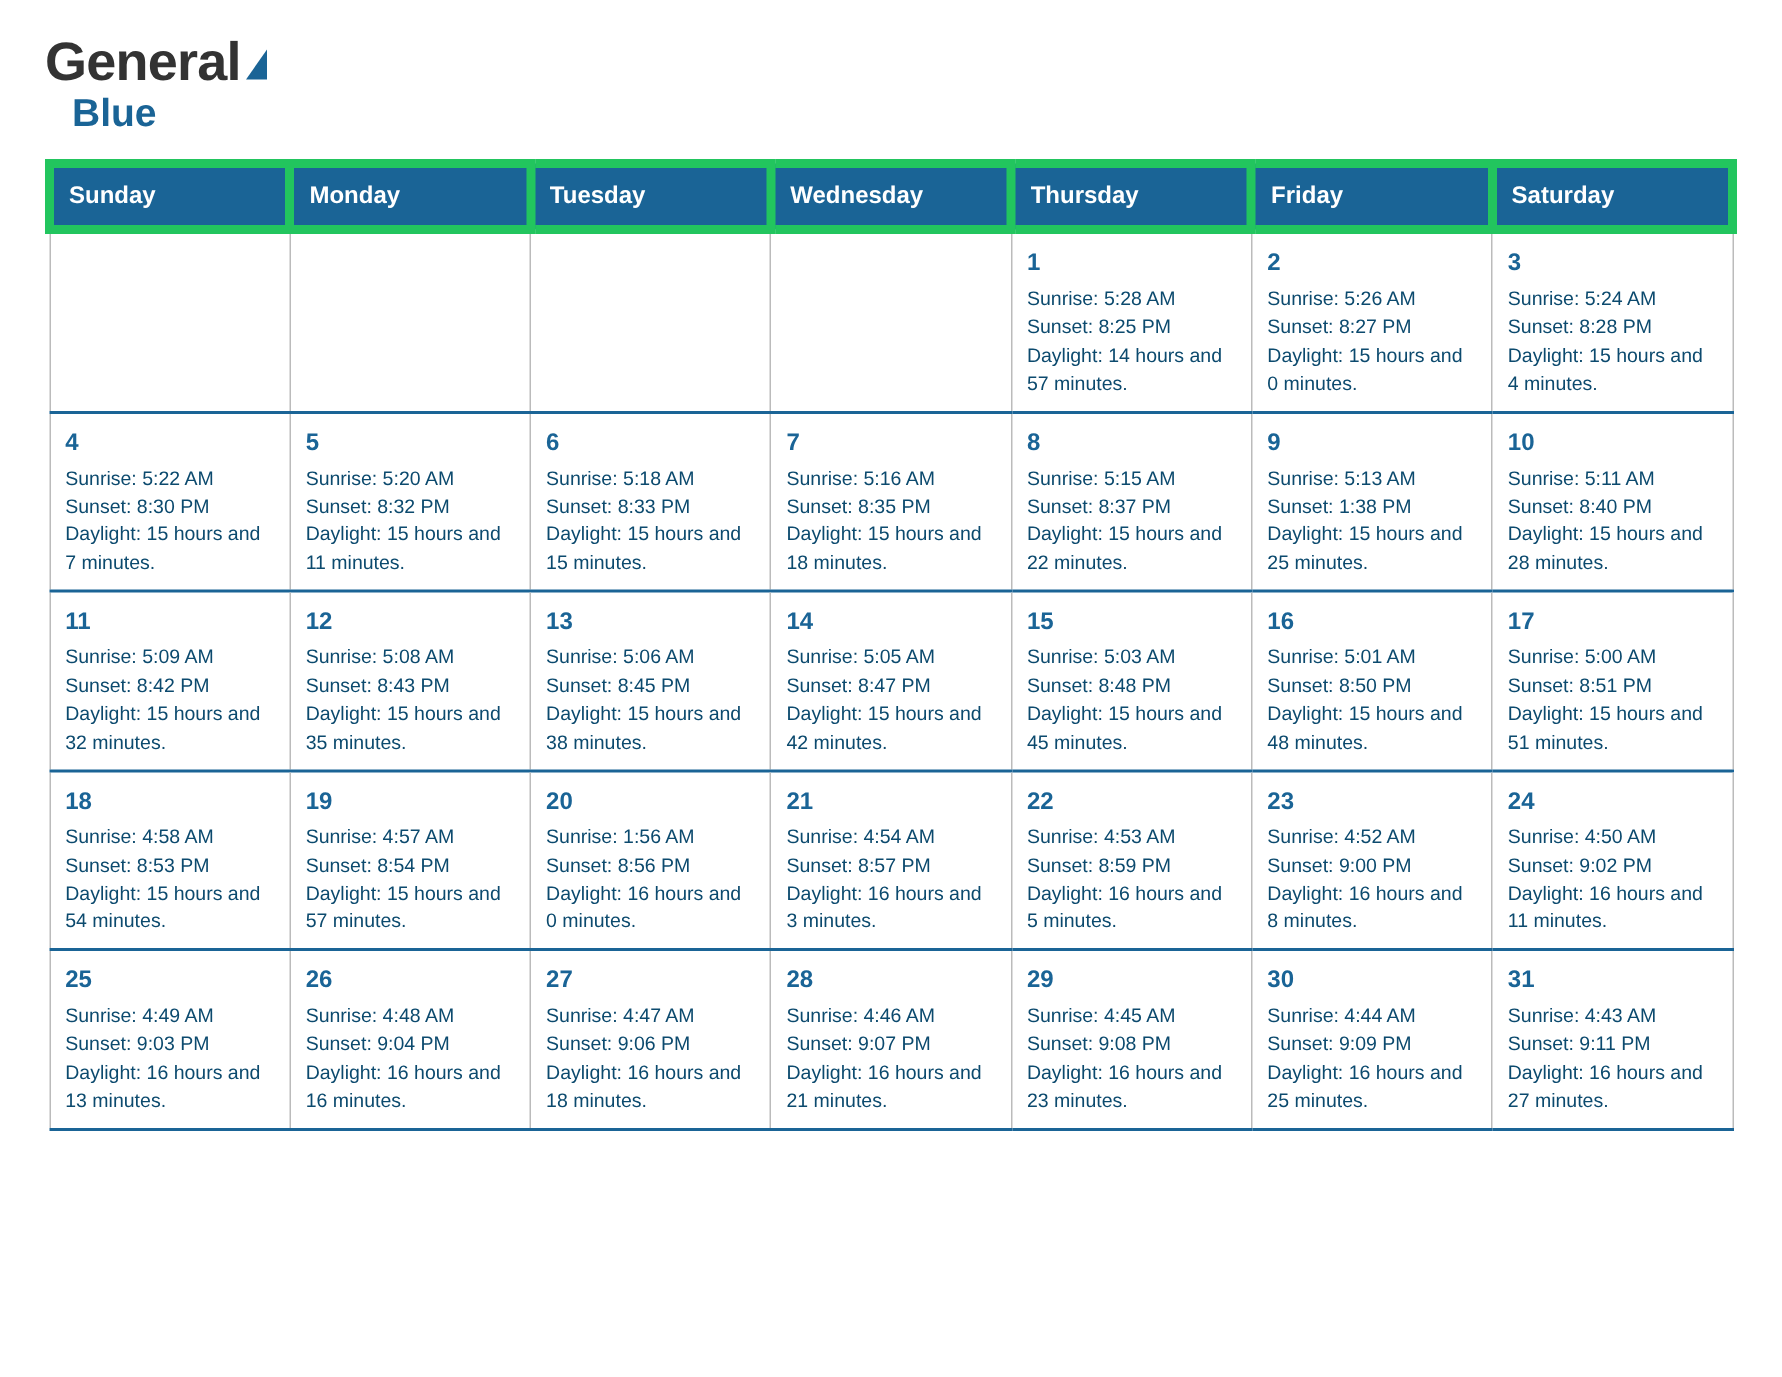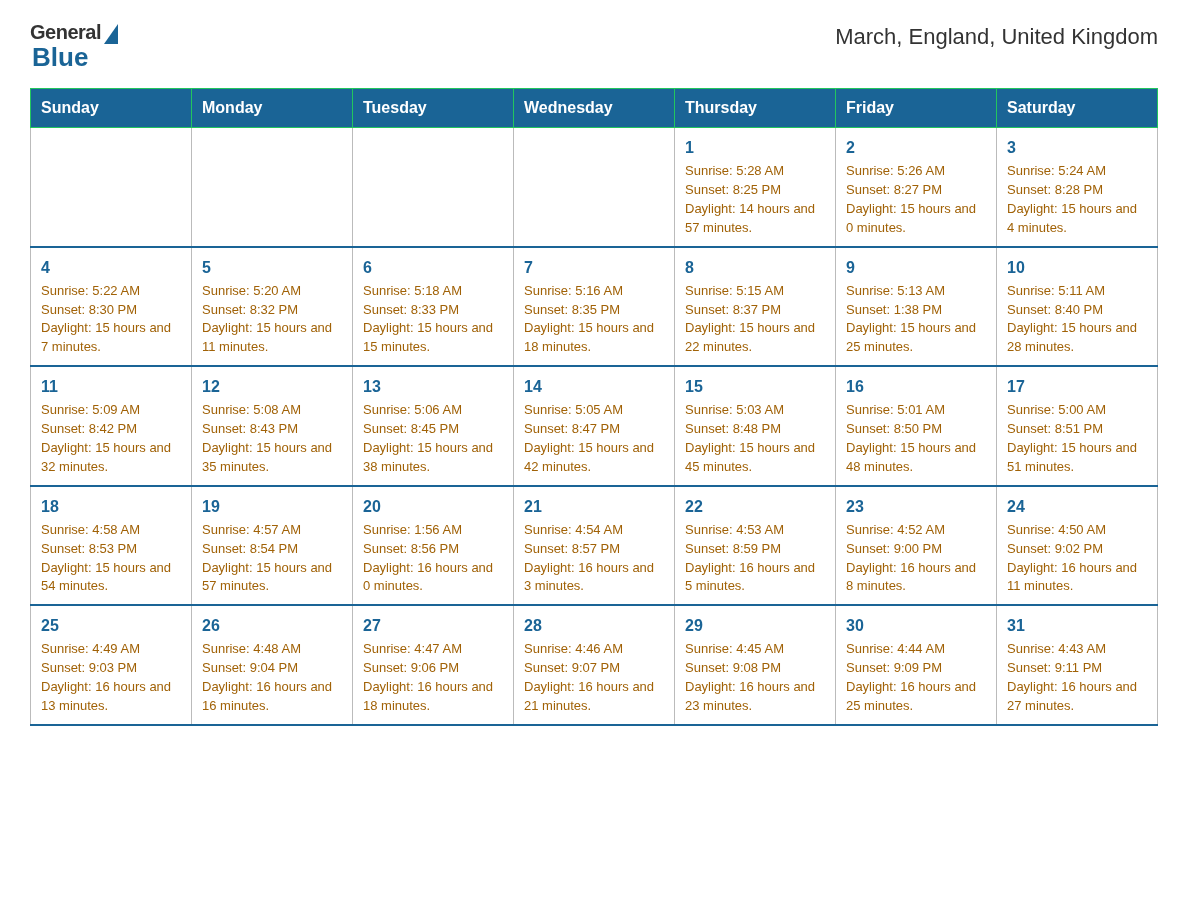--- a/index.html
+++ b/index.html
@@ -20,39 +20,39 @@
     .logo {
       display: flex;
       flex-direction: column;
       align-items: flex-start;
     }
     .logo-top {
       display: flex;
       align-items: center;
     }
     .logo-general {
-      font-size: 20px;
+      font-size: 36px;
       font-weight: bold;
       color: #333;
       letter-spacing: -0.5px;
     }
     .logo-triangle {
       width: 0;
       height: 0;
       border-left: 14px solid transparent;
       border-right: 0px solid transparent;
       border-bottom: 20px solid #1a6496;
       margin-left: 3px;
       margin-top: 4px;
     }
     .logo-line2 {
       font-size: 26px;
       font-weight: bold;
       color: #1a6496;
-      margin-left: 2px;
+      margin-left: 18px;
       line-height: 1;
     }
     .title-block {
       text-align: right;
     }
     .title-month {
       font-size: 52px;
       font-weight: bold;
       color: #333;
       line-height: 1.1;
@@ -66,41 +66,41 @@
       width: 100%;
       border-collapse: collapse;
     }
     .calendar thead th {
       background-color: #1a6496;
       color: #fff;
       font-size: 16px;
       font-weight: bold;
       padding: 10px 10px;
       text-align: left;
-      border: 1px solid #22c55e;
+      border: 6px solid #22c55e;
     }
     .calendar tbody td {
       vertical-align: top;
       border: 1px solid #bbb;
       padding: 8px 10px;
       width: 14.28%;
       min-height: 90px;
       font-size: 13px;
       color: #333;
       line-height: 1.45;
     }
     .day-number {
       font-size: 16px;
       font-weight: bold;
       color: #1a6496;
       display: block;
       margin-bottom: 3px;
     }
     .day-info {
-      color: #a16207;
+      color: #0c4a6e;
       font-size: 13px;
     }
     .empty-cell {
       background: #fff;
     }
     .calendar tbody tr td {
       border-bottom: 2px solid #1a6496;
     }
     .calendar tbody tr td:first-child {
       border-left: 1px solid #bbb;
@@ -111,21 +111,20 @@
 
 <div class="header">
   <div class="logo">
     <div class="logo-top">
       <span class="logo-general">General</span>
       <div class="logo-triangle"></div>
     </div>
     <span class="logo-line2">Blue</span>
   </div>
   <div class="title-block">
-    <div class="title-location">March, England, United Kingdom</div>
   </div>
 </div>
 
 <table class="calendar">
   <thead>
     <tr>
       <th>Sunday</th>
       <th>Monday</th>
       <th>Tuesday</th>
       <th>Wednesday</th>

